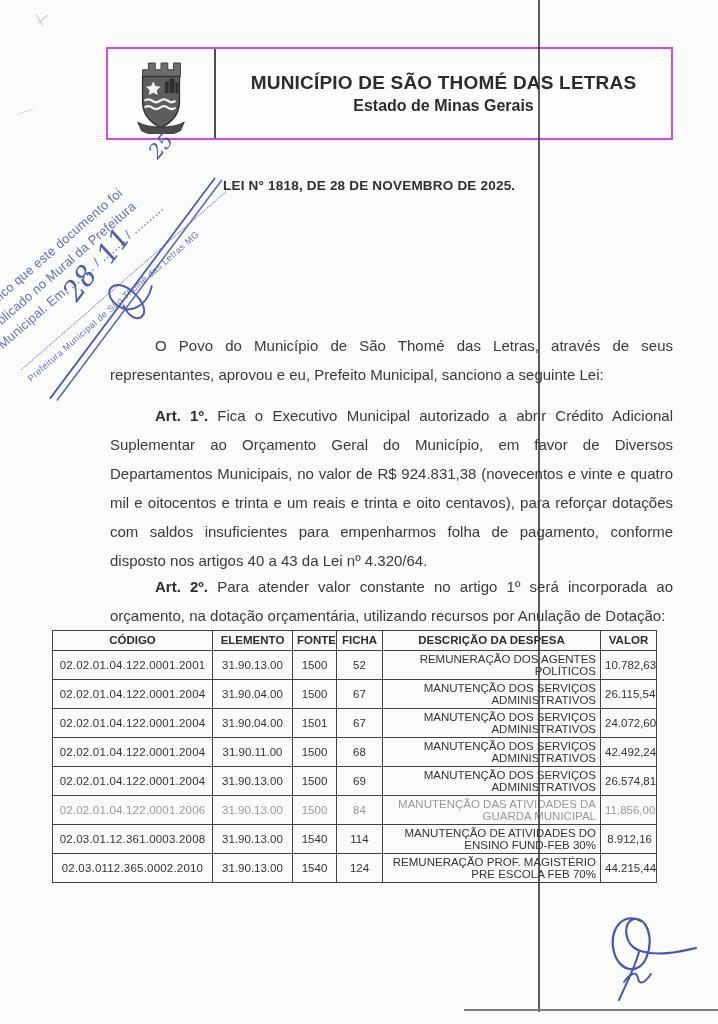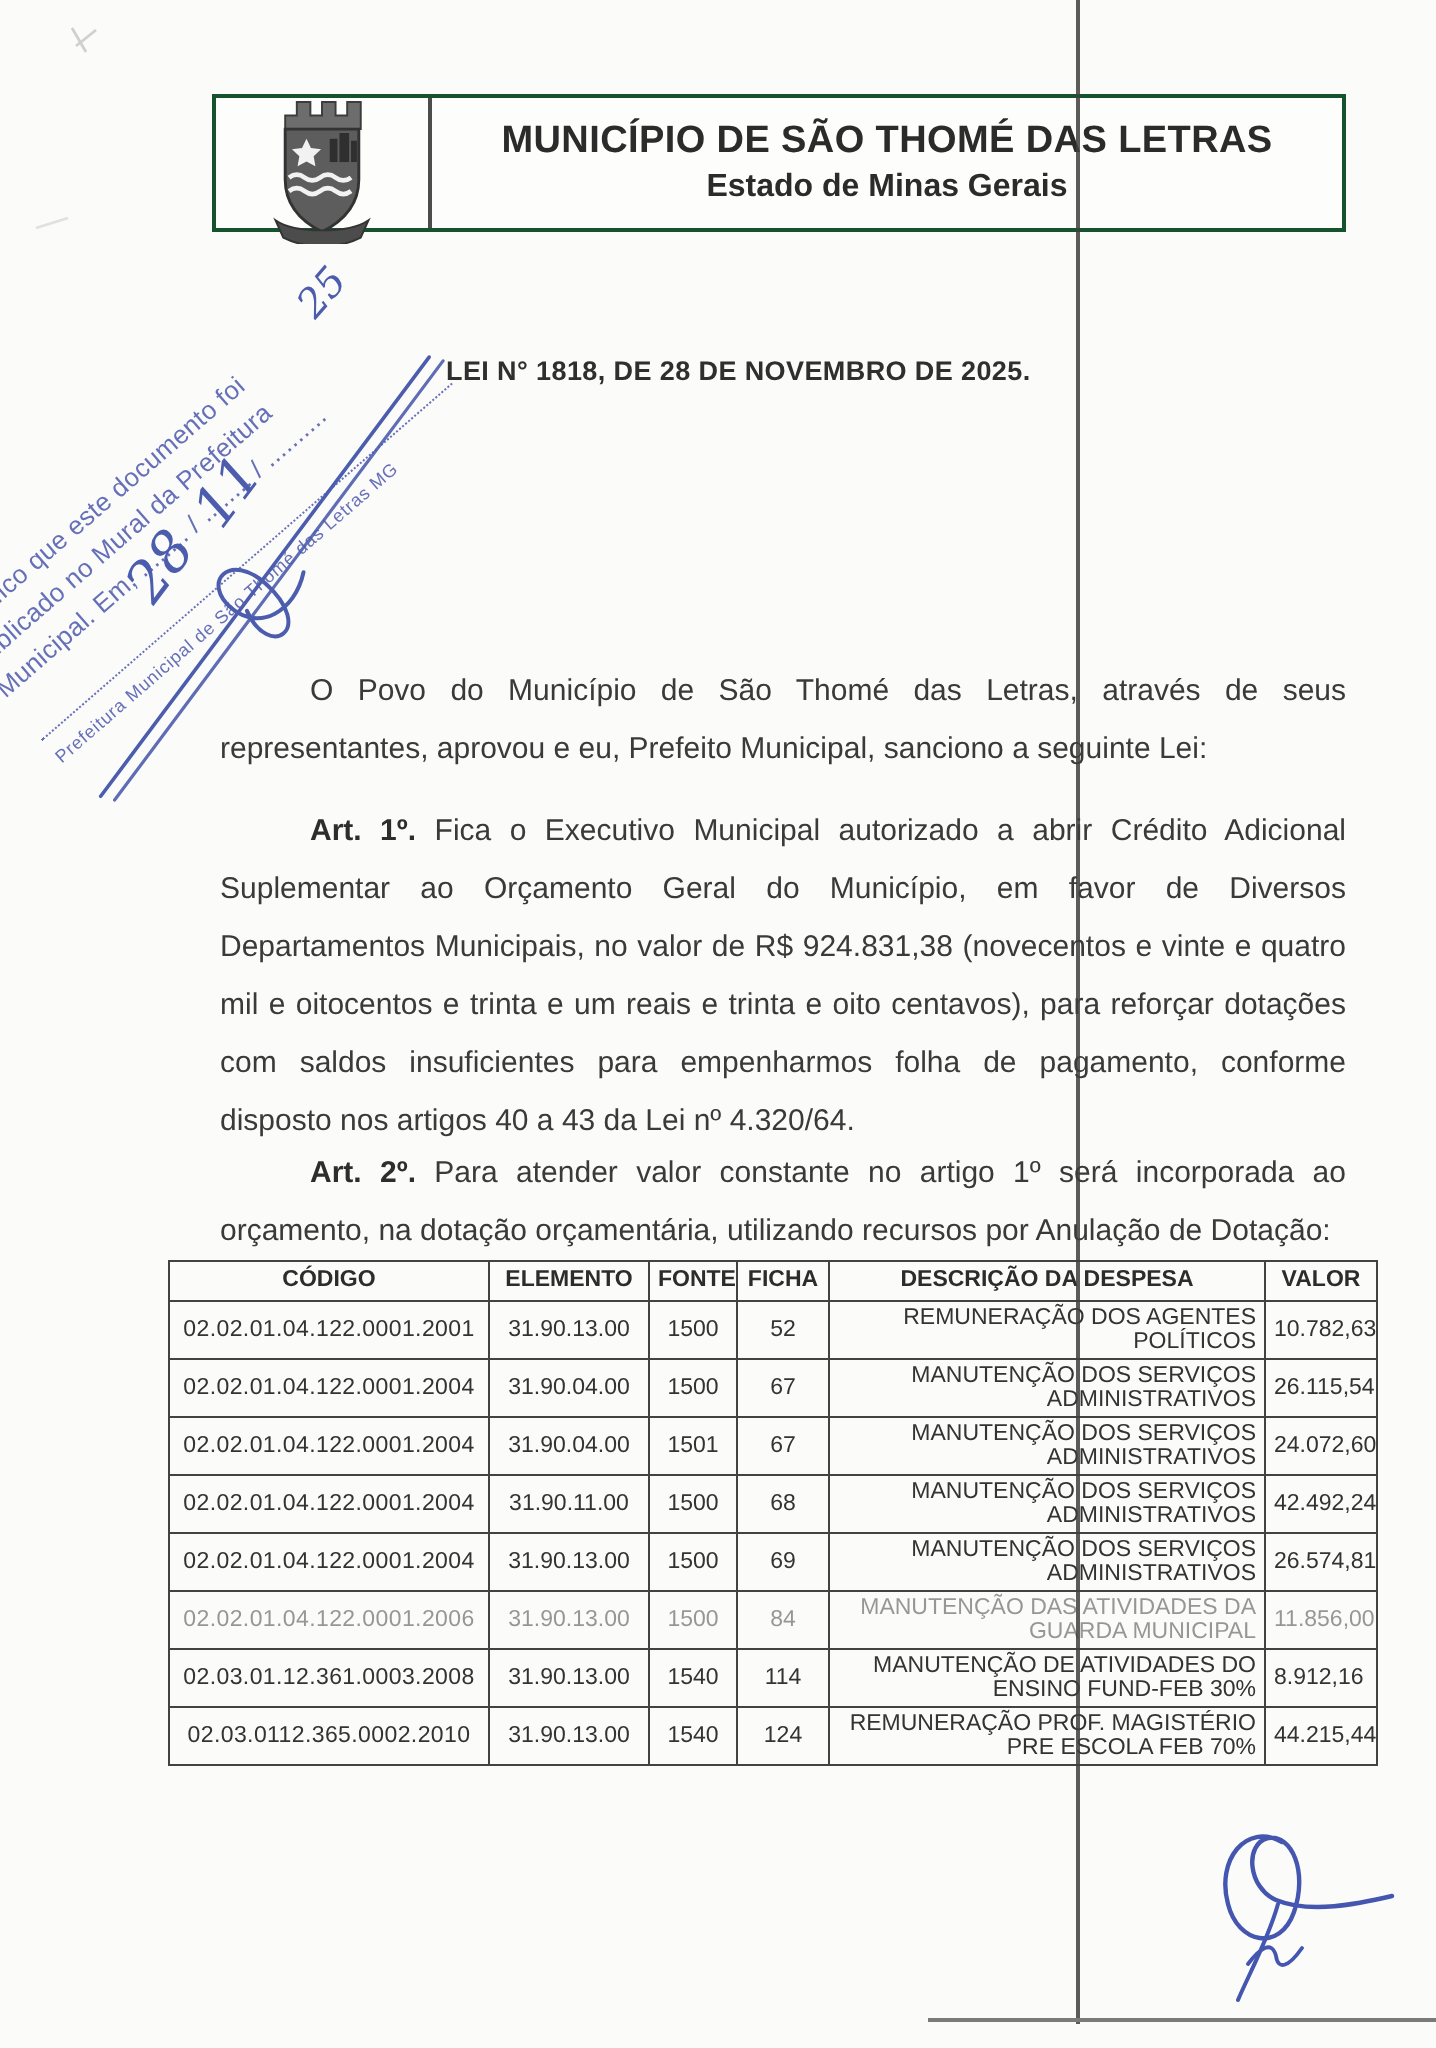--- a/index.html
+++ b/index.html
@@ -9,54 +9,54 @@
     font-family:"Liberation Sans", sans-serif;
     color:var(--ink,#383838);
     overflow:hidden;
   }
 
   
   .pencil{position:absolute;left:6px;top:2px;}
 
   
   .header-box{
-    position:absolute; left:106px; top:47px; width:567px; height:69px;
-    border:2px solid #14532d; box-sizing:border-box; display:flex; background:#fdfdfc;justify-content:space-between;
+    position:absolute; left:106px; top:47px; width:567px; height:93px;
+    border:2px solid #d946ef; box-sizing:border-box; display:flex; background:#fdfdfc;justify-content:space-between;
   }
   .crest-cell{width:106px; border-right:2px solid #4d4d4d; display:flex; align-items:center; justify-content:center;}
   .title-cell{flex:1; display:flex; flex-direction:column; justify-content:center; align-items:center; gap:3px;}
   .muni-title{font-size:19px; font-weight:bold; letter-spacing:.2px; color:#2b2b2b; white-space:nowrap;}
   .muni-subtitle{font-size:16px; font-weight:bold; color:#2b2b2b;}
 
   .lei-line{position:absolute; left:223px; top:178px; font-size:13.5px; font-weight:bold; letter-spacing:.2px; color:#2f2f2f; white-space:nowrap;}
 
   .ementa{position:absolute; left:237px; top:210px; width:433px; font-size:15px; font-weight:bold; line-height:25.5px; color:#2f2f2f;}
   .ementa .eline{text-align:justify; text-align-last:justify;}
   .ementa .eline:last-child{text-align-last:left;}
 
   .para{position:absolute; left:110px; width:563px; font-size:15px; line-height:29px; text-align:justify; text-indent:45px; color:#3a3a3a;}
   #preamble{top:316px;}
   #art1{top:386px;}
   #art2{top:557px;}
   .art-label{font-weight:bold; color:#2d2d2d;}
 
   
   .budget-table{
-    position:absolute; left:84px; top:630px; width:604px;
+    position:absolute; left:52px; top:630px; width:604px;
     border-collapse:collapse; font-size:11.5px; color:#333; table-layout:fixed;padding-left:35px;
   }
   .budget-table th,.budget-table td{border:1.5px solid #424242; padding:1px 4px; line-height:12.5px;}
   .budget-table th{font-size:11.5px; font-weight:bold; height:17px; text-align:center; color:#2c2c2c;}
   .budget-table td{height:26px;}
   .budget-table td:nth-child(1){text-align:center; letter-spacing:.2px;}
   .budget-table td:nth-child(2),
   .budget-table td:nth-child(3),
   .budget-table td:nth-child(4){text-align:center;}
   .budget-table td:nth-child(5){text-align:right;}
-  .budget-table td:nth-child(6){text-align:left;}
+  .budget-table td:nth-child(6){text-align:right;}
   .budget-table tr.faded{opacity:.5; filter:blur(.3px);}
 
   
   .fold-v{position:absolute; left:538px; top:0; width:2px; height:1012px; background:#3e3e3e; opacity:.85; z-index:30;}
   .fold-h{position:absolute; left:464px; top:1009px; width:254px; height:2px; background:#7a7a7a; z-index:30;}
 
   
   .stamp{
     position:absolute; left:-18px; top:196px; width:292px; height:150px;
     transform:rotate(-41deg); transform-origin:50% 50%;

